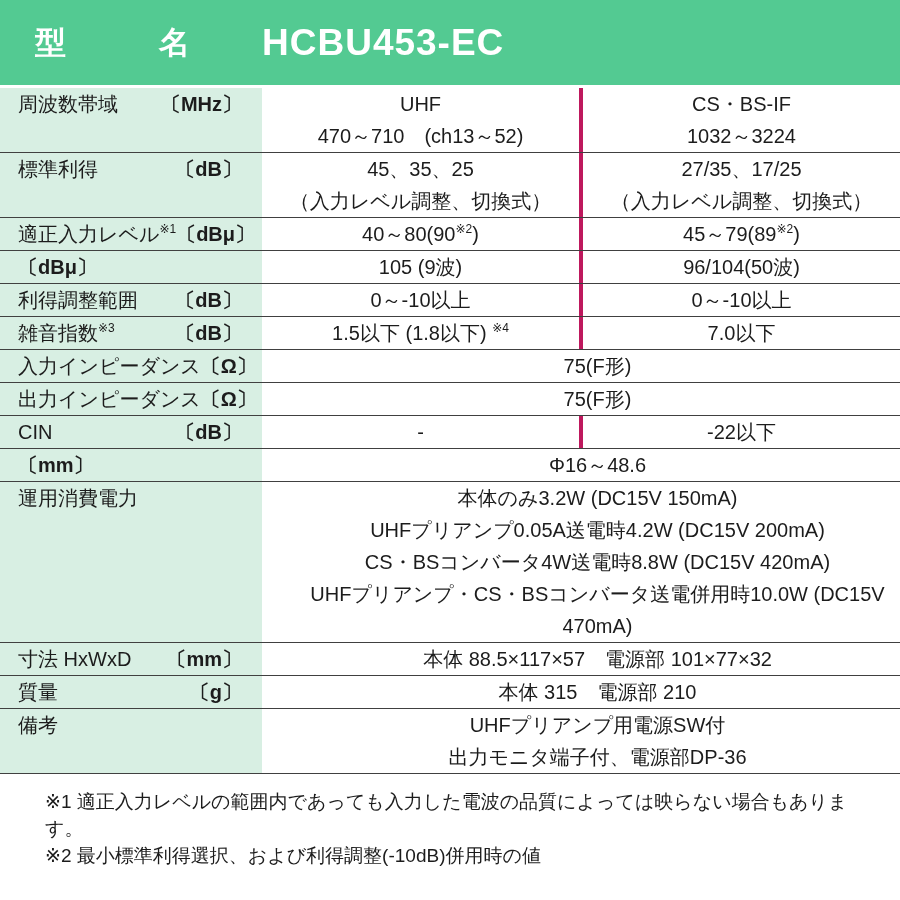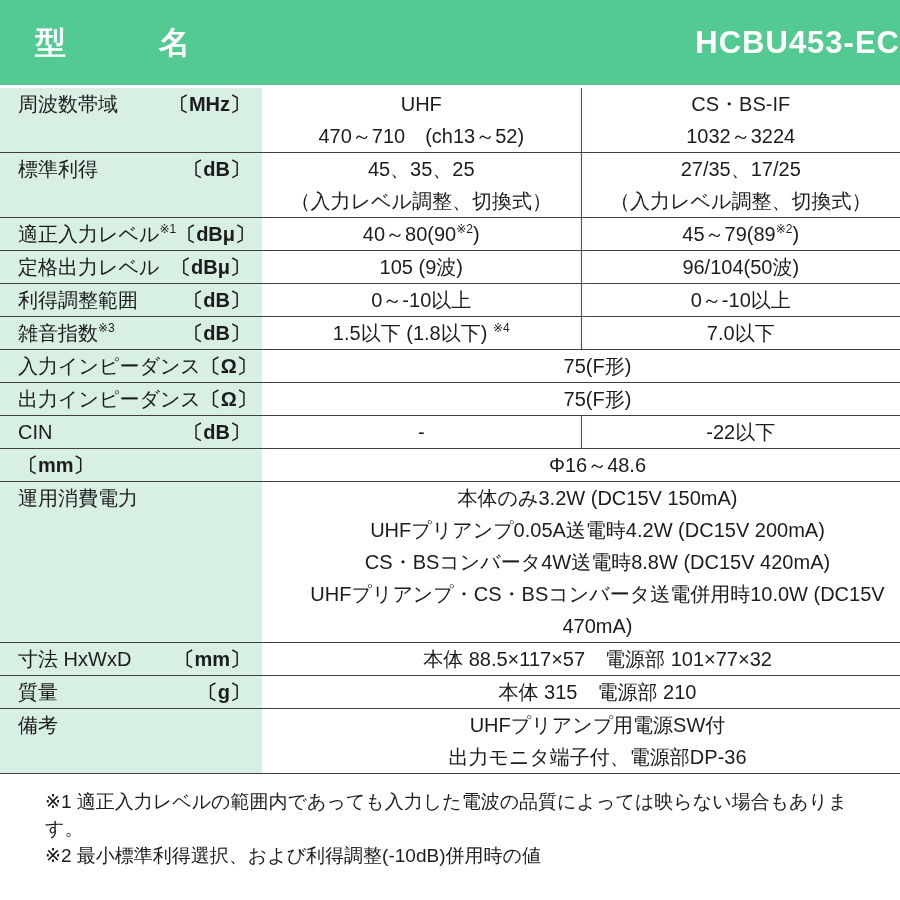--- a/index.html
+++ b/index.html
@@ -6,33 +6,33 @@
   body{
     width:900px;height:900px;background:#ffffff;
     font-family:"Liberation Sans","DejaVu Sans",sans-serif;
     color:#1c1c1c;overflow:hidden;
   }
   
   .header{height:85px;background:#53ca92;display:flex;align-items:center;}
   .header-left{width:262px;box-sizing:border-box;padding-left:35px;flex:none;}
   .header-left-inner{display:flex;justify-content:space-between;width:155px;
     font-size:31px;font-weight:bold;color:#ffffff;}
-  .header-model{flex:1;text-align:right;font-size:31px;font-weight:bold;
+  .header-model{flex:1;text-align:left;font-size:37px;font-weight:bold;
     color:#ffffff;letter-spacing:1px;}
   
   .spec-table{margin-top:3px;}
   .row{display:flex;border-bottom:1px solid #404040;}
   .label-cell{width:262px;flex:none;box-sizing:border-box;background:#d8efe3;
     display:flex;justify-content:space-between;align-items:flex-start;
-    padding:0 12px 0 18px;font-size:20px;line-height:32px;}
+    padding:0 20px 0 18px;font-size:20px;line-height:32px;}
   .label-cell .lbl{white-space:nowrap;}
   .label-cell .unit{white-space:nowrap;font-weight:bold;}
   .data{flex:1;display:flex;font-size:20px;text-align:center;}
   .data .col{flex:1;}
-  .data .col.second{border-left:1px solid #be185d;}
+  .data .col.second{border-left:4px solid #be185d;}
   .span-cell{flex:1;font-size:20px;text-align:center;margin-left:33px;}
   .line{line-height:32px;}
   sup{font-size:12px;vertical-align:super;line-height:0;}
   
   .footnotes{padding:14px 20px 0 45px;font-size:19px;line-height:27px;}
 </style>
 </head>
 <body>
 
 <div class="header">
@@ -91,21 +91,20 @@
         <div class="line">40～80(90<sup>※2</sup>)</div>
       </div>
       <div class="col second">
         <div class="line">45～79(89<sup>※2</sup>)</div>
       </div>
     </div>
   </div>
 
   <div class="row">
     <div class="label-cell">
-      <span class="lbl">定格出力レベル</span>
       <span class="unit">〔dBμ〕</span>
     </div>
     <div class="data">
       <div class="col">
         <div class="line">105 (9波)</div>
       </div>
       <div class="col second">
         <div class="line">96/104(50波)</div>
       </div>
     </div>

